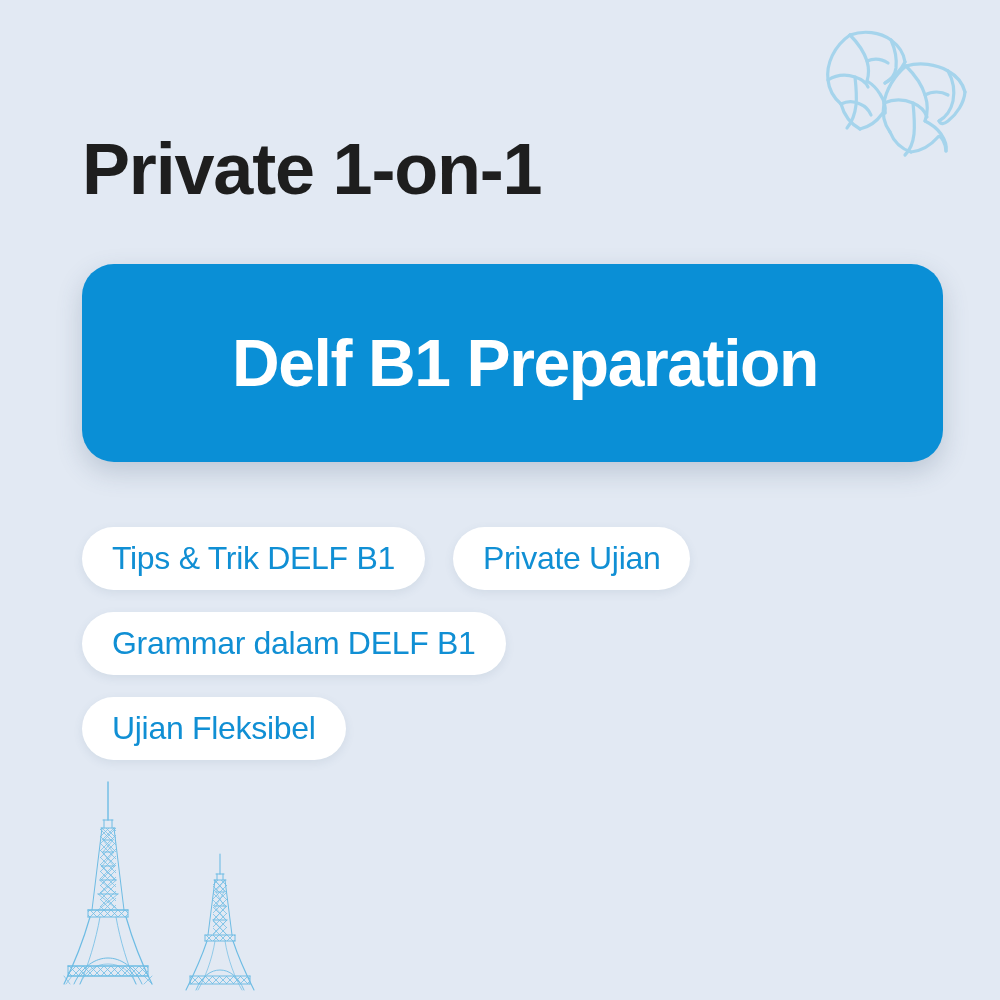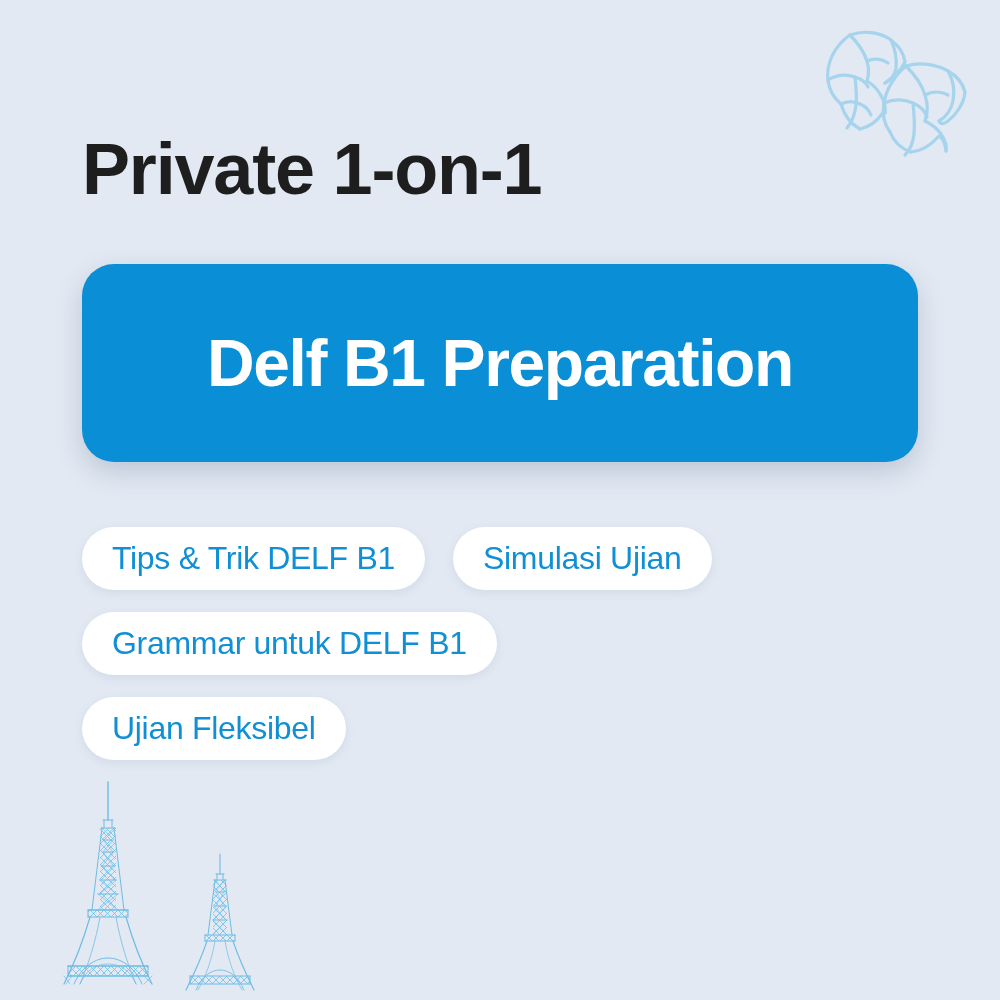--- a/index.html
+++ b/index.html
@@ -61,20 +61,21 @@
     left: 82px;
     top: 264px;
     width: 836px;
     height: 198px;
     background: #0A8FD6;
     border-radius: 32px;
     box-shadow: 0 10px 26px rgba(60, 80, 110, 0.22);
     display: flex;
     align-items: center;
     justify-content: center;
+    padding-left: 25px;
   }
   #banner-text {
     color: #FFFFFF;
     font-size: 66px;
     font-weight: 700;
     letter-spacing: -1.4px;
     white-space: nowrap;
   }
 
   
@@ -222,25 +223,25 @@
   <div id="headline">Private 1-on-1</div>
 
   <div id="banner">
     <div id="banner-text">Delf B1 Preparation</div>
   </div>
 
   <div id="pill-rows">
 
     <div class="pill-row">
       <div class="pill">Tips &amp; Trik DELF B1</div>
-      <div class="pill">Simulasi Ujian</div>
+      <div class="pill">Private Ujian</div>
     </div>
 
     <div class="pill-row">
-      <div class="pill">Grammar untuk DELF B1</div>
+      <div class="pill">Grammar dalam DELF B1</div>
     </div>
 
     <div class="pill-row">
       <div class="pill">Ujian Fleksibel</div>
     </div>
 
   </div>
 
 </div>
 

